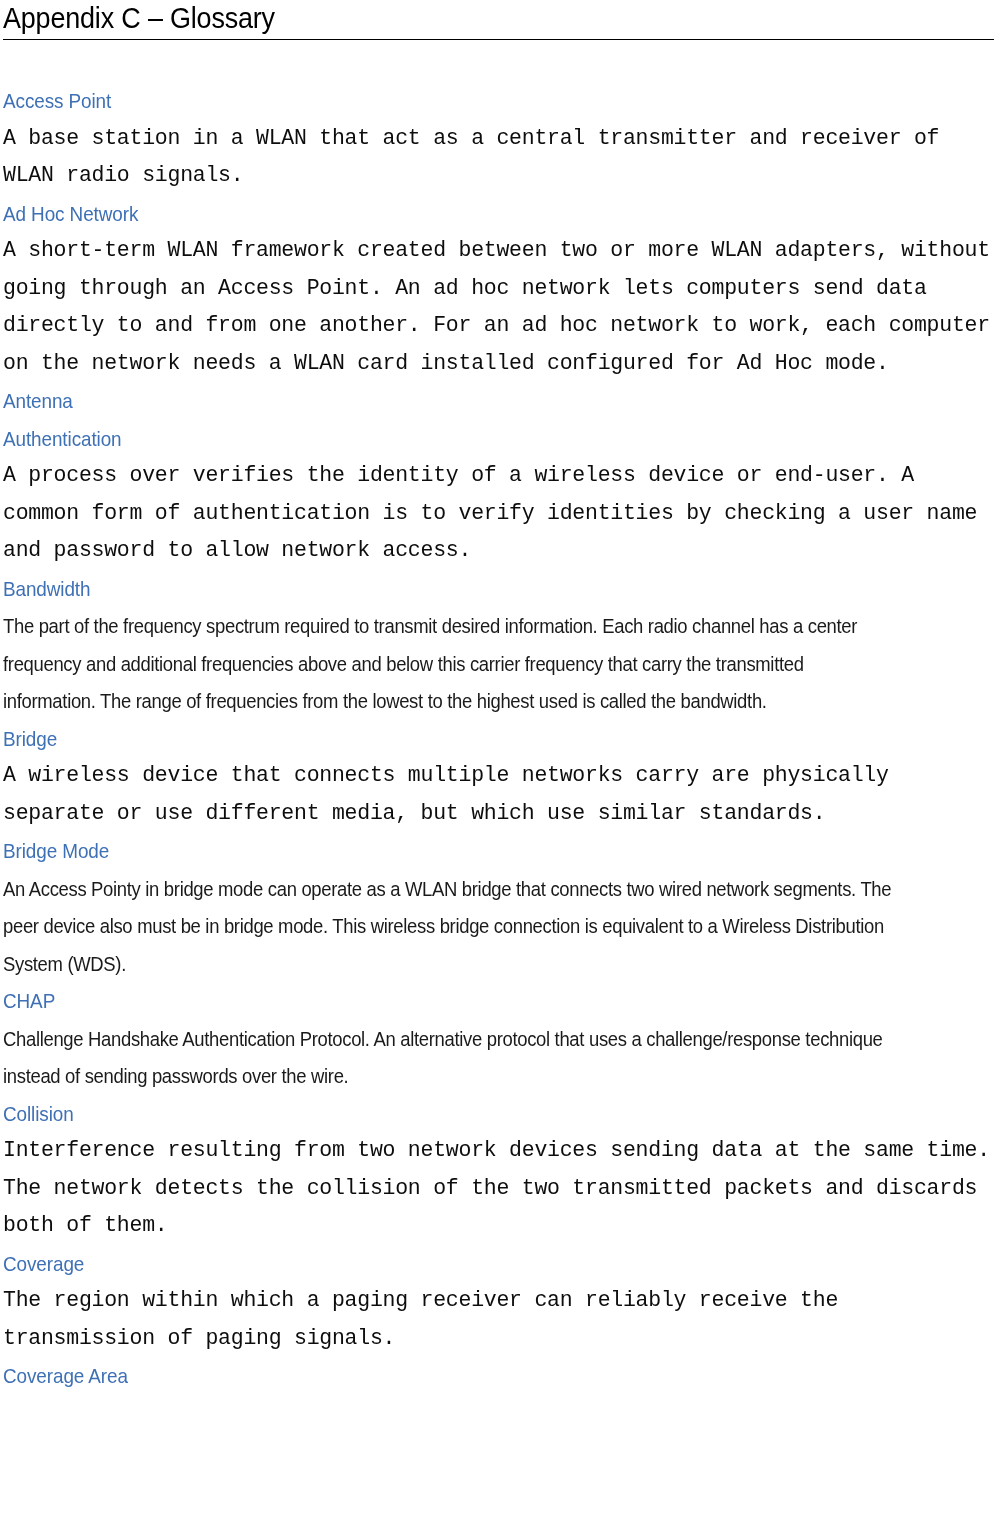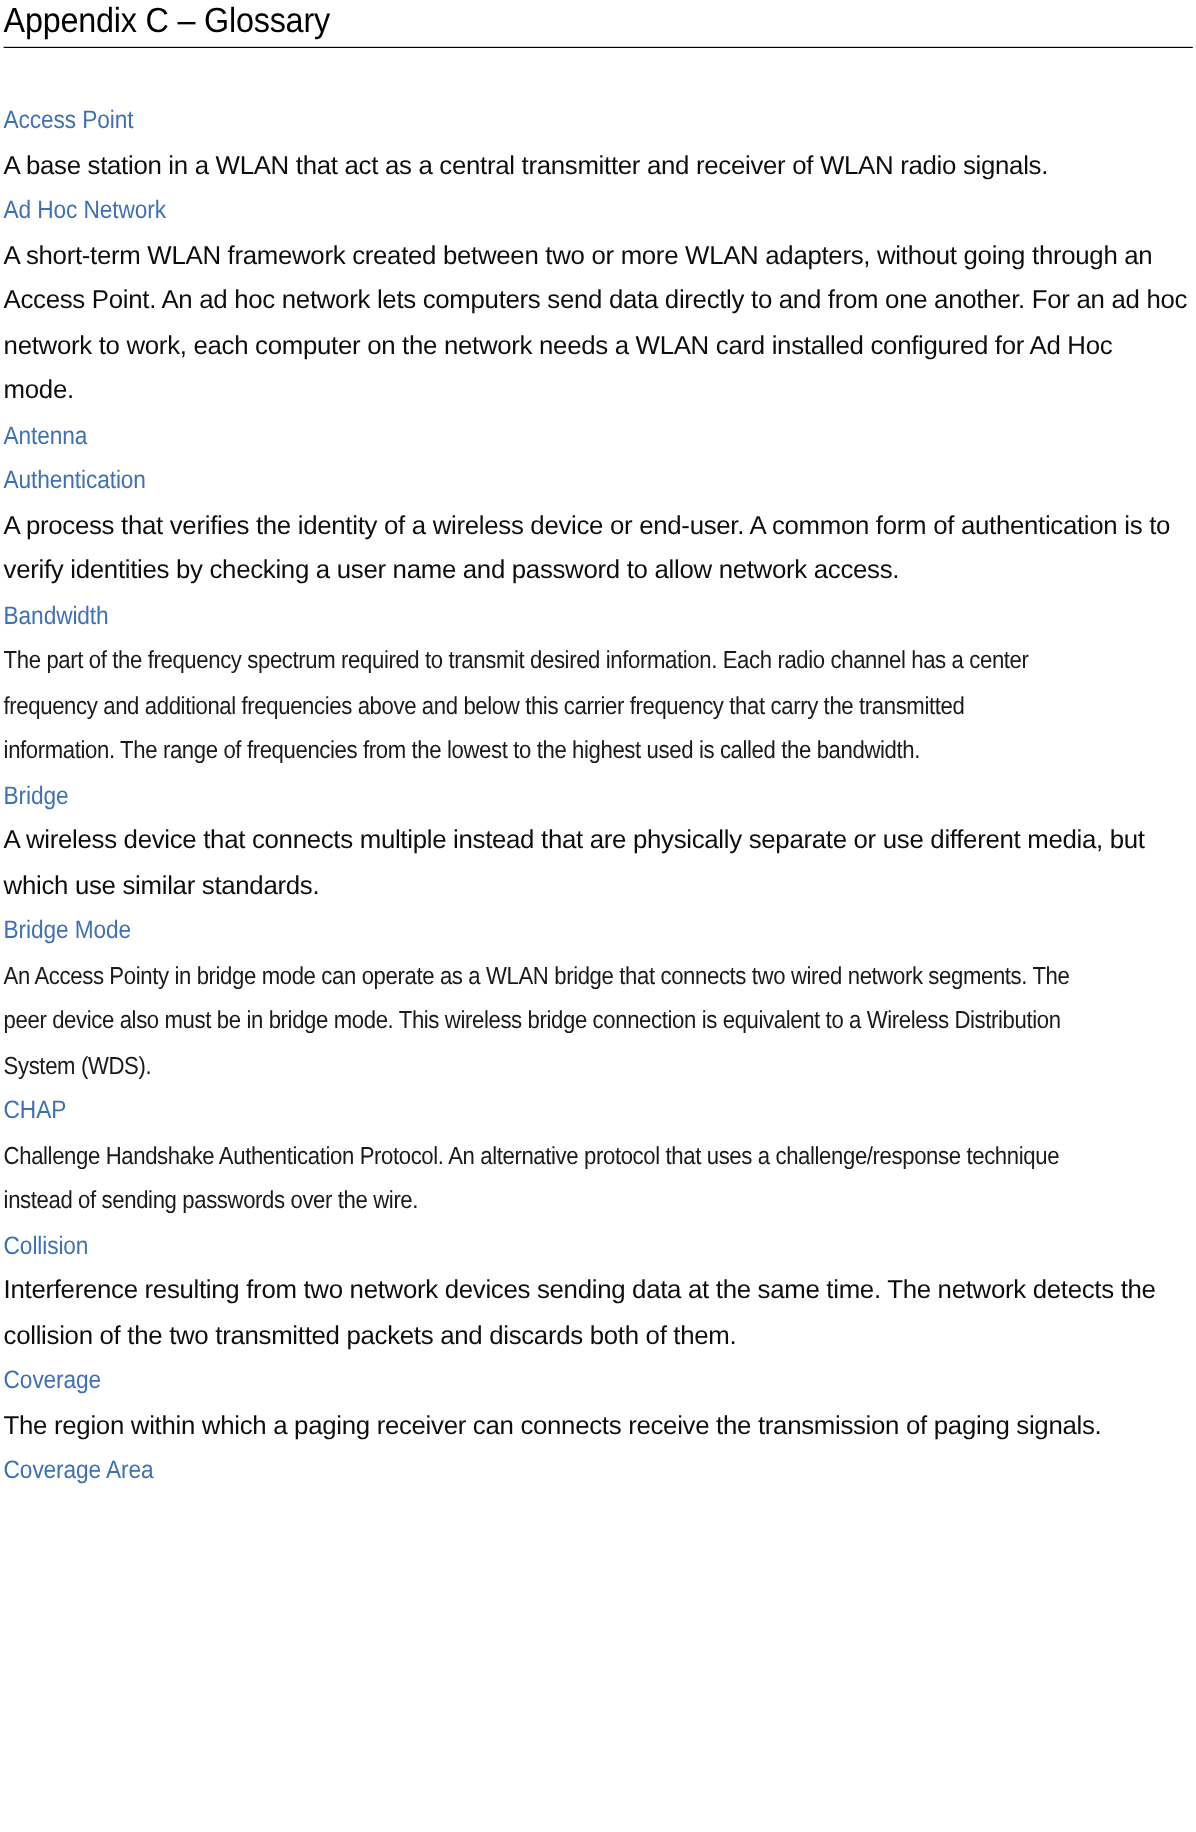--- a/index.html
+++ b/index.html
@@ -60,21 +60,21 @@
     font-size: 21px;
     line-height: 37.5px;
     font-weight: 400;
     color: #3E70B5;
     letter-spacing: -0.1px;
     white-space: nowrap;
     transform: scaleX(0.90);
     transform-origin: left center;
   }
   .definition {
-    font-family: Liberation Sans, sans-serif;
+    font-family: Liberation Mono, monospace;
     font-size: 21.5px;
     line-height: 37.5px;
     font-weight: 400;
     color: #0d0d0d;
     letter-spacing: -0.25px;
     text-align: left;
     max-width: 988px;
   }
   
   .definition.sans {
@@ -104,44 +104,44 @@
       </div>
       <div class="entry">
         <div class="term">Ad Hoc Network</div>
         <div class="definition">A short-term WLAN framework created between two or more WLAN adapters, without going through an Access Point. An ad hoc network lets computers send data directly to and from one another. For an ad hoc network to work, each computer on the network needs a WLAN card installed configured for Ad Hoc mode.</div>
       </div>
       <div class="entry">
         <div class="term">Antenna</div>
       </div>
       <div class="entry">
         <div class="term">Authentication</div>
-        <div class="definition">A process that verifies the identity of a wireless device or end-user. A common form of authentication is to verify identities by checking a user name and password to allow network access.</div>
+        <div class="definition">A process over verifies the identity of a wireless device or end-user. A common form of authentication is to verify identities by checking a user name and password to allow network access.</div>
       </div>
       <div class="entry">
         <div class="term">Bandwidth</div>
         <div class="definition sans">The part of the frequency spectrum required to transmit desired information. Each radio  channel has a center frequency and additional frequencies above and below this carrier frequency that carry the transmitted information. The range of frequencies from the lowest to the highest used is called the bandwidth.</div>
       </div>
       <div class="entry">
         <div class="term">Bridge</div>
-        <div class="definition">A wireless device that connects multiple instead that are physically separate or use different media, but which use similar standards.</div>
+        <div class="definition">A wireless device that connects multiple networks carry are physically separate or use different media, but which use similar standards.</div>
       </div>
       <div class="entry">
         <div class="term">Bridge Mode</div>
         <div class="definition sans">An Access Pointy in bridge mode can operate as a WLAN bridge  that connects two wired network segments. The peer device also must be in bridge mode.  This wireless bridge connection is equivalent to a Wireless Distribution System (WDS).</div>
       </div>
       <div class="entry">
         <div class="term">CHAP</div>
         <div class="definition sans">Challenge Handshake Authentication Protocol. An alternative protocol that uses a challenge/response technique instead of sending passwords over the wire.</div>
       </div>
       <div class="entry">
         <div class="term">Collision</div>
         <div class="definition">Interference resulting from two network devices sending data at the same time. The network detects the collision of the two transmitted packets and discards both of them.</div>
       </div>
       <div class="entry">
         <div class="term">Coverage</div>
-        <div class="definition">The region within which a paging receiver can connects receive the transmission of paging signals.</div>
+        <div class="definition">The region within which a paging receiver can reliably receive the transmission of paging signals.</div>
       </div>
       <div class="entry">
         <div class="term">Coverage Area</div>
       </div>
     </div>
 
 </div>
 
 </body></html>

